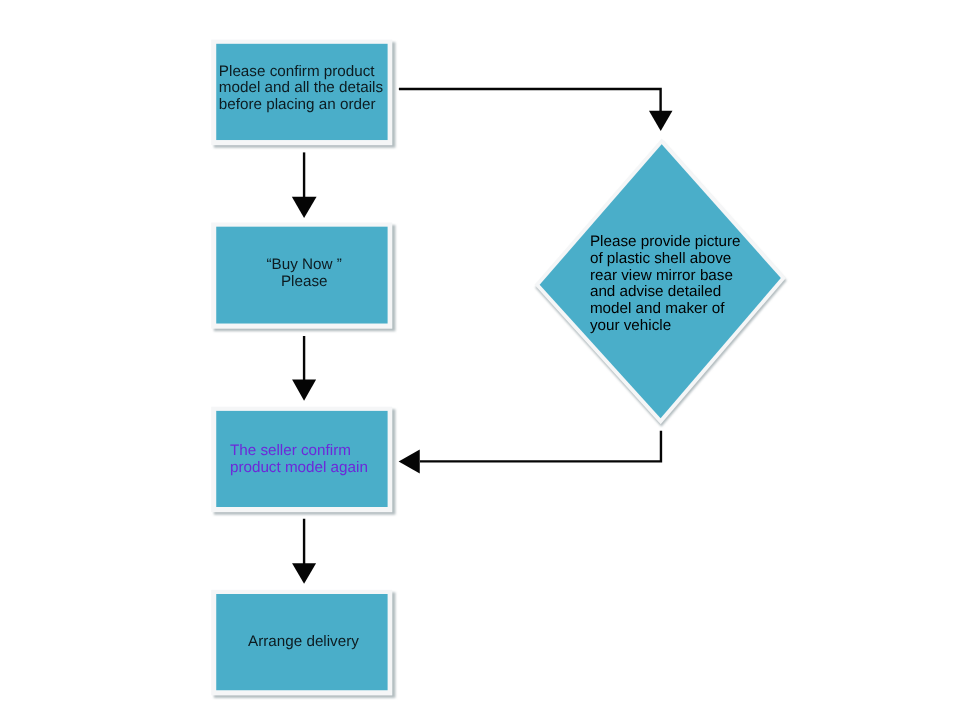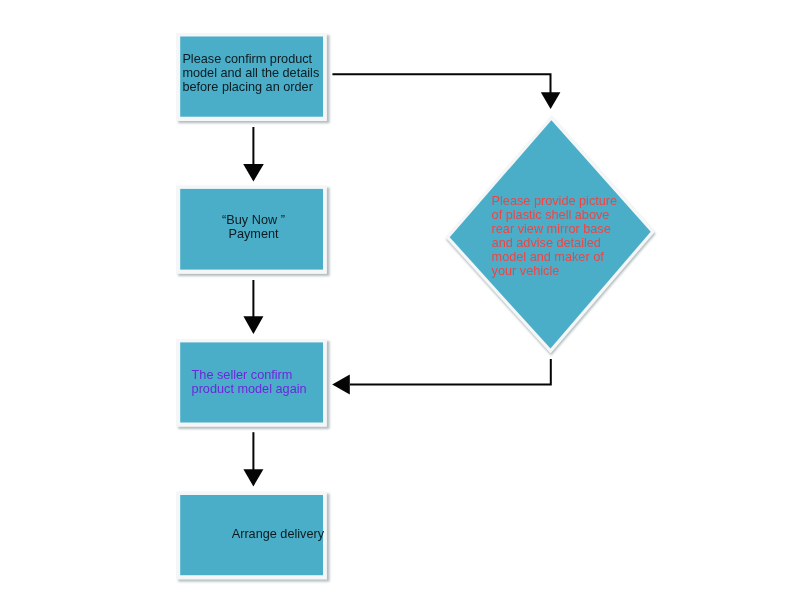--- a/index.html
+++ b/index.html
@@ -71,26 +71,26 @@
         <polygon points="243.4,469.3 263.4,469.3 253.4,486.4" stroke="none"></polygon>
       </g>
     </g>
   </svg>
 
   <div class="node-text" style="left: 182.4px; top: 52.1px; color: rgb(13, 27, 32);"><span class="text-line">Please confirm product</span>
 <span class="text-line">model and all the details</span>
 <span class="text-line">before placing an order</span></div>
 
   <div class="node-text" style="left: 222.1px; width: 62.8px; top: 213.3px; text-align: center; color: rgb(13, 27, 32);"><span class="text-line">“Buy Now ”</span>
-<span class="text-line">Payment</span></div>
+<span class="text-line">Please</span></div>
 
   <div class="node-text" style="left: 191.6px; top: 367.5px; color: #6d28d9;"><span class="text-line">The seller confirm</span>
 <span class="text-line">product model again</span></div>
 
-  <div class="node-text" style="left: 206.7px; top: 526.8px; color: rgb(13, 27, 32); margin-left: 25px;"><span class="text-line">Arrange delivery</span></div>
+  <div class="node-text" style="left: 206.7px; top: 526.8px; color: rgb(13, 27, 32);"><span class="text-line">Arrange delivery</span></div>
 
-  <div class="node-text" style="left: 491.6px; top: 194px; color: #ef4444;"><span class="text-line">Please provide picture</span>
+  <div class="node-text" style="left: 491.6px; top: 194px; color: #000000;"><span class="text-line">Please provide picture</span>
 <span class="text-line">of plastic shell above</span>
 <span class="text-line">rear view mirror base</span>
 <span class="text-line">and advise detailed</span>
 <span class="text-line">model and maker of</span>
 <span class="text-line">your vehicle</span></div>
 </div>
 
 </body></html>

